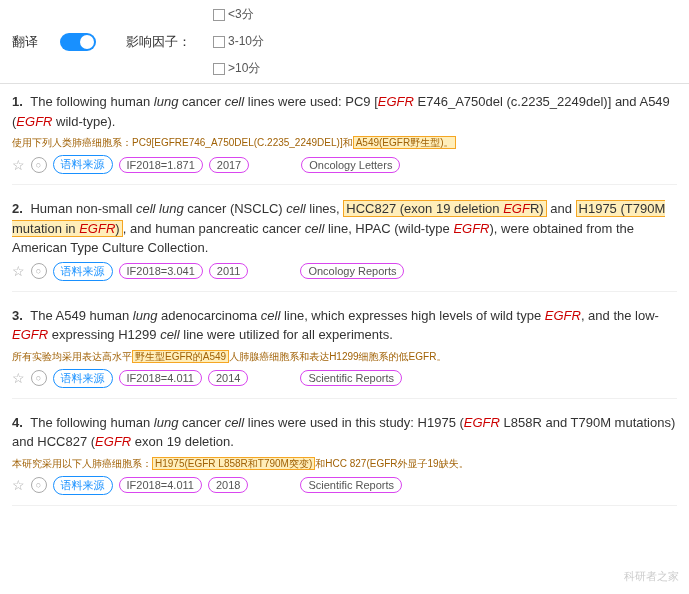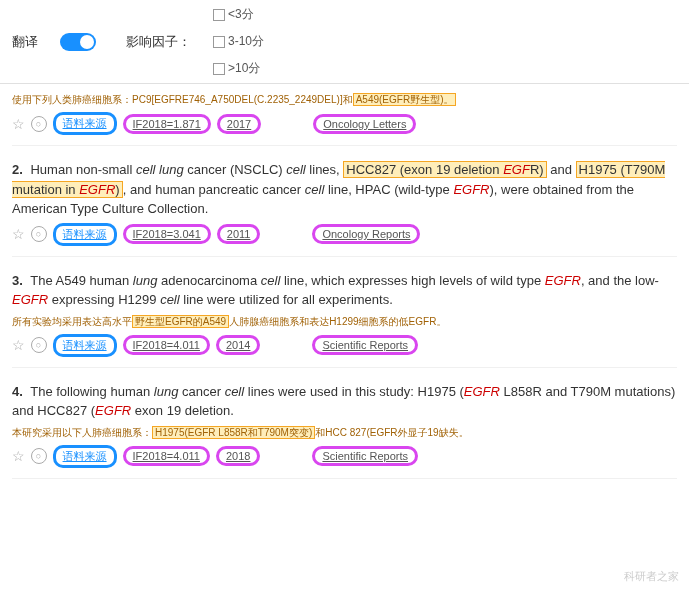--- a/index.html
+++ b/index.html
@@ -127,27 +127,26 @@
       border: 1px solid #aaa;
       border-radius: 50%;
       display: inline-flex;
       align-items: center;
       justify-content: center;
       font-size: 9px;
       color: #aaa;
       cursor: pointer;
     }
     .tag {
-      border: 3px solid #d946ef;
+      border: 1px solid #d946ef;
       border-radius: 10px;
       padding: 1px 7px;
       font-size: 11px;
       color: #555;
       cursor: pointer;
-      text-decoration: underline;
     }
     .tag-source { color: #1890ff; border-color: #1890ff; }
     .tag-if { color: #555; }
     .tag-year { color: #555; }
     .tag-journal { color: #555; margin-left: 46px; }
 
     
     .watermark {
       position: fixed;
       bottom: 10px;
@@ -177,20 +176,24 @@
     <div class="filter-item">
       <div class="checkbox-box"></div>
       <span>&gt;10分</span>
     </div>
   </div>
 </div>
 
 <div class="main-content">
 
   <div class="result-item">
+    <div class="result-title-en">
+      <span class="result-number">1.</span>
+      The following human <span class="italic">lung</span> cancer <span class="italic">cell</span> lines were used: PC9 [<span class="italic-red">EGFR</span> E746_A750del (c.2235_2249del)] and A549 (<span class="italic-red">EGFR</span> wild-type).
+    </div>
     <div class="result-title-cn">
       使用下列人类肺癌细胞系：PC9[EGFRE746_A750DEL(C.2235_2249DEL)]和<span class="highlight-box">A549(EGFR野生型)。</span>
     </div>
     <div class="tags-row">
       <span class="star-icon">☆</span>
       <div class="circle-icon">○</div>
       <span class="tag tag-source">语料来源</span>
       <span class="tag tag-if">IF2018=1.871</span>
       <span class="tag tag-year">2017</span>
       <span class="tag tag-journal">Oncology Letters</span>

